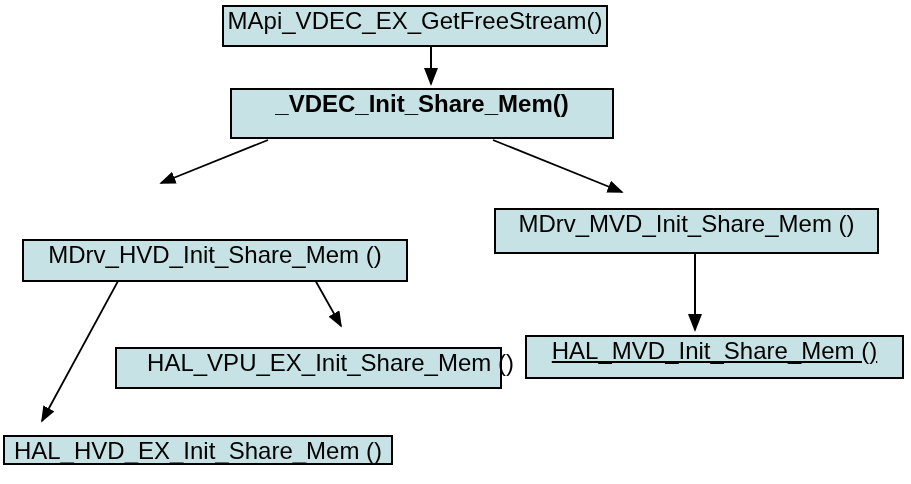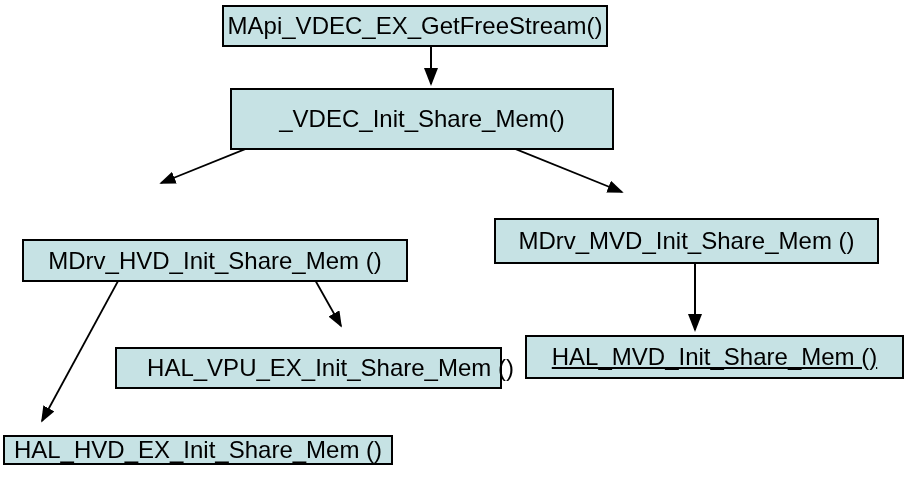--- a/index.html
+++ b/index.html
@@ -15,31 +15,31 @@
     font-family: "Liberation Sans", sans-serif;
     overflow: hidden;
   }
   .node {
     position: absolute;
     box-sizing: border-box;
     background: #c6e2e4;
     border: 2px solid #000000;
     color: #000000;
     display: flex;
-    align-items: center;
+    align-items: flex-start;
     justify-content: center;
     font-size: 24px;
     white-space: nowrap;
     letter-spacing: 0px;
   }
   
   .n0 { left: 222px; top: 5px;   width: 386px; height: 42px; }
-  .n1 { left: 230px; top: 88px;  width: 384px; height: 62px; }
+  .n1 { left: 230px; top: 88px;  width: 384px; height: 51px; font-weight: bold; }
   .n2 { left: 22px;  top: 203px; width: 386px; height: 43px; margin-top: 36px; }
-  .n3 { left: 494px; top: 218px; width: 385px; height: 46px; }
+  .n3 { left: 494px; top: 208px; width: 385px; height: 46px; }
   .n4 { left: 115px; top: 347px; width: 387px; height: 42px; padding-left: 44px; }
   .n5 { left: 525px; top: 335px; width: 379px; height: 44px; text-decoration: underline; }
   .n6 { left: 3px;   top: 435px; width: 390px; height: 30px; }
   .edges {
     position: absolute;
     left: 0;
     top: 0;
     pointer-events: none;
   }
 </style>

